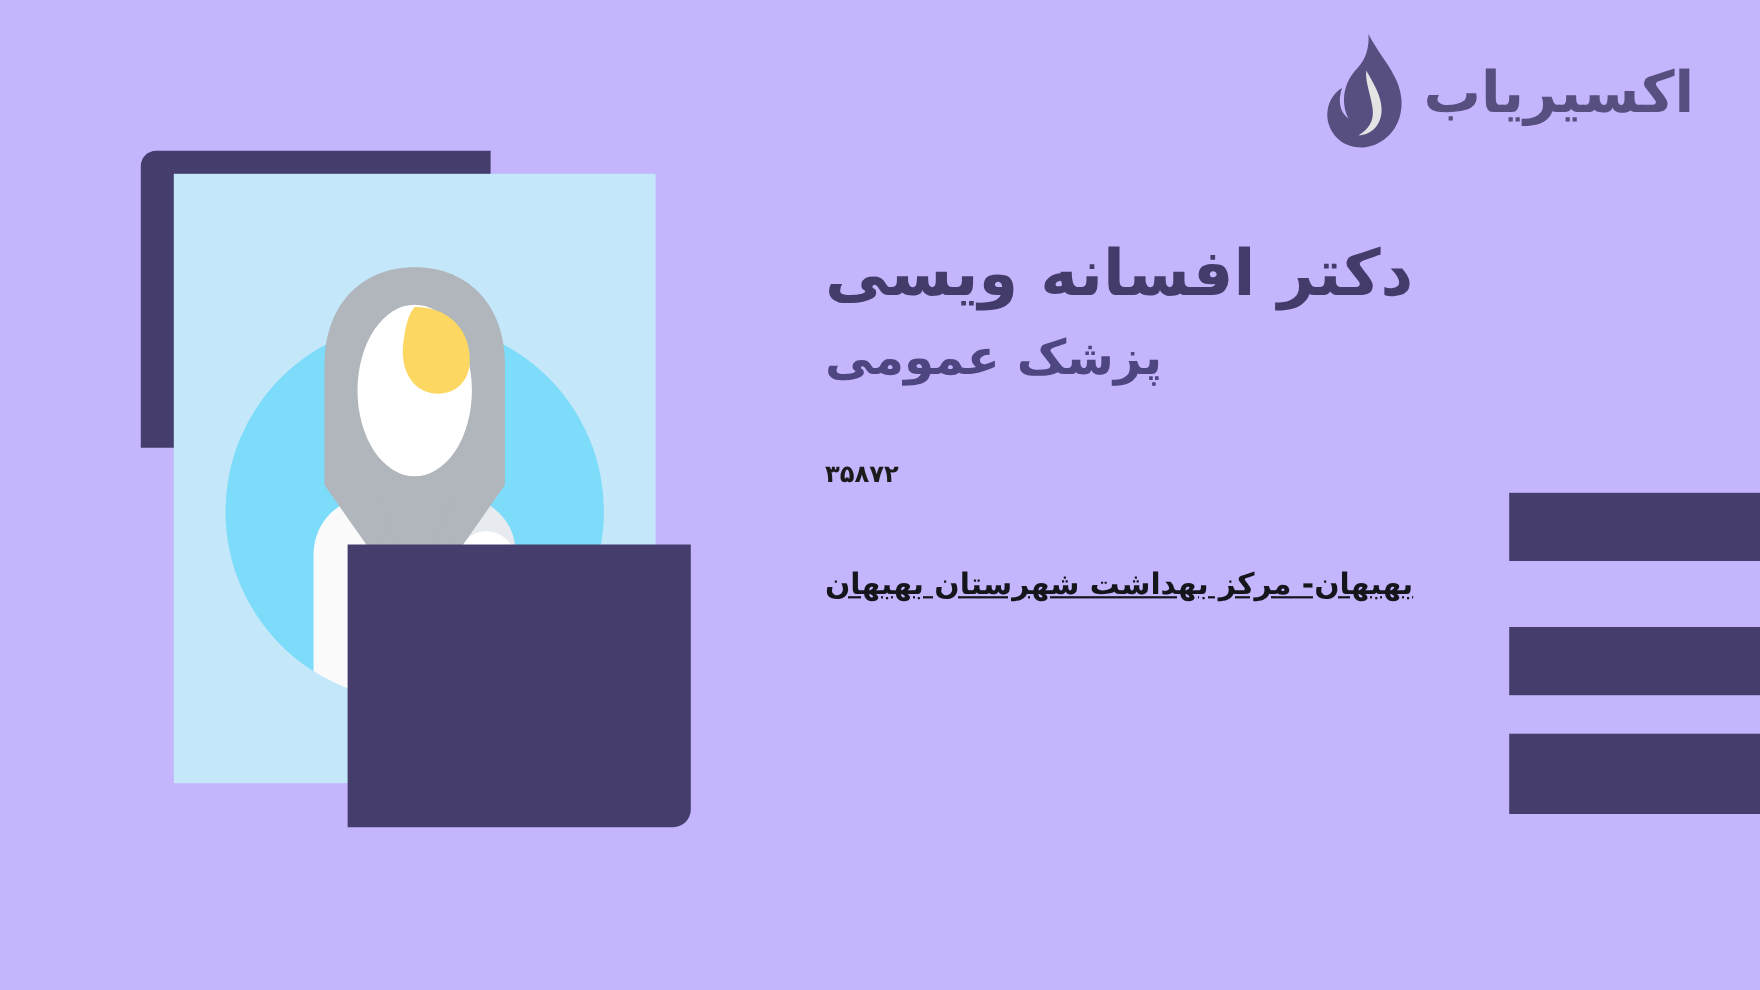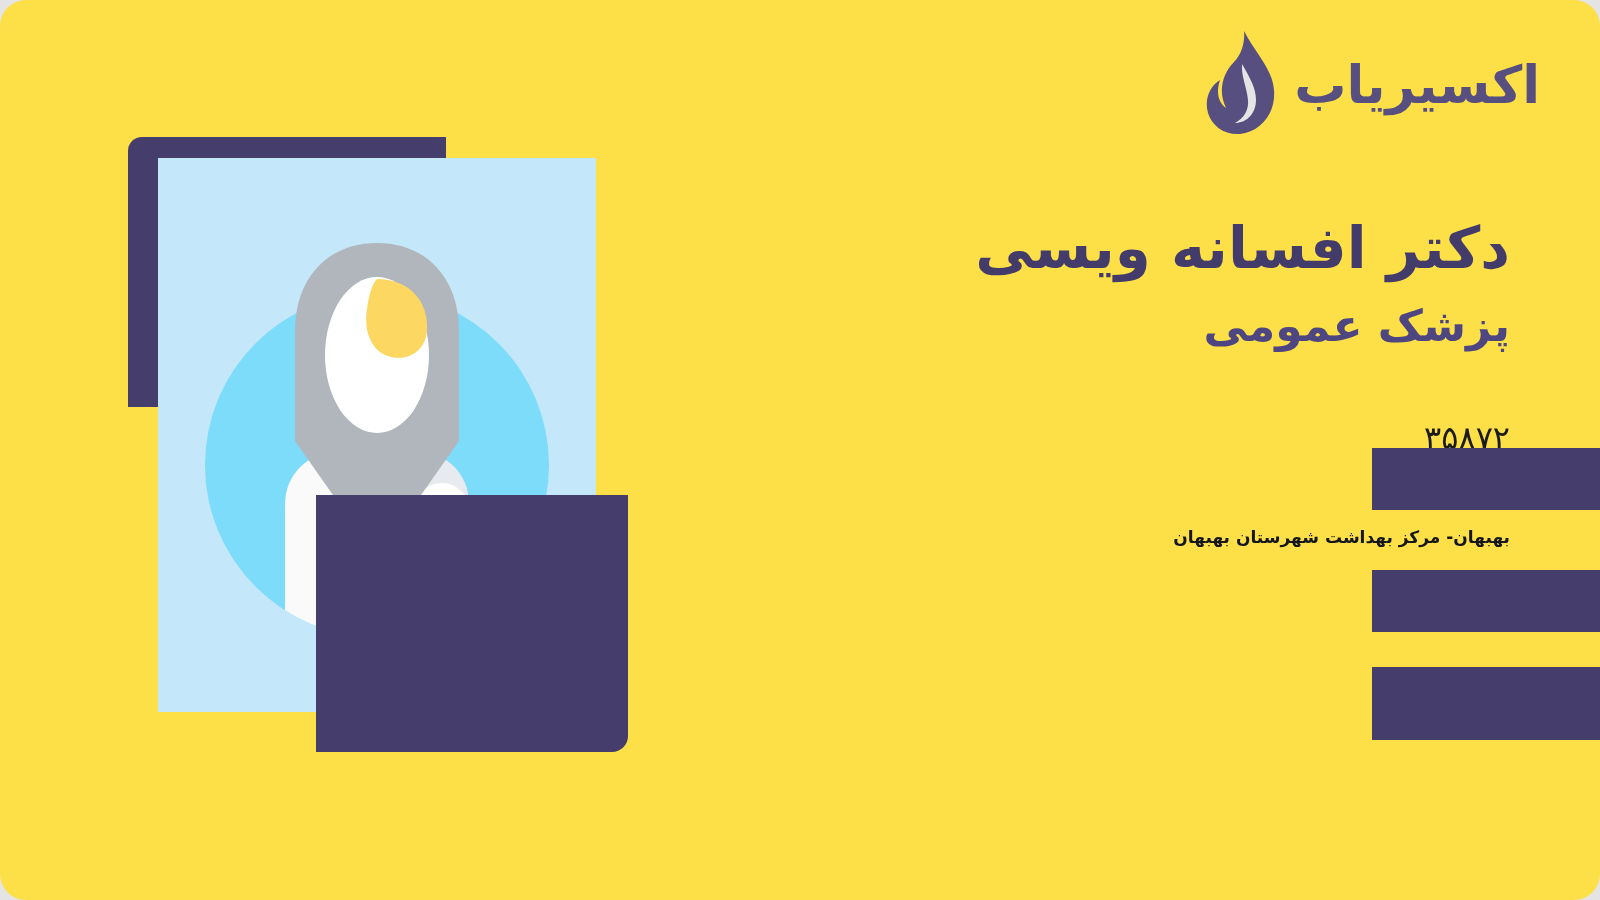--- a/index.html
+++ b/index.html
@@ -12,22 +12,21 @@
     height: 900px;
     background: #e4e4e4;
     font-family: "DejaVu Sans", "Liberation Sans", sans-serif;
     overflow: hidden;
     position: relative;
   }
 
   .card {
     position: absolute;
     inset: 0;
-    background: #fde047;
-    border-radius: 26px;
+    background: #c4b5fd;
   }
 
   
   .brand {
     position: absolute;
     top: 28px;
     right: 60px;
     display: flex;
     flex-direction: row;
     align-items: center;
@@ -49,53 +48,54 @@
     height: 110px;
     flex: 0 0 auto;
   }
 
   
   .info {
     position: absolute;
     right: 90px;
     top: 214px;
     width: 760px;
-    text-align: right;
+    text-align: left;
     direction: rtl;
   }
   .doctor-name {
     font-size: 58px;
     font-weight: 700;
     color: #433c6b;
     line-height: 1.18;
     margin: 0;
     white-space: nowrap;
   }
   .doctor-specialty {
     font-size: 44px;
     font-weight: 600;
     color: #4e4680;
     line-height: 1.2;
     margin: 18px 0 0 0;
   }
   .doctor-code {
-    font-size: 32px;
-    font-weight: 400;
+    font-size: 22px;
+    font-weight: 700;
     color: #1b1b1b;
     line-height: 1.2;
     margin: 66px 0 0 0;
     letter-spacing: 1px;
   }
   .doctor-address {
-    font-size: 17px;
+    font-size: 27px;
     font-weight: 700;
     color: #14161c;
     line-height: 1.3;
     margin: 68px 0 0 0;
     white-space: nowrap;
+    text-decoration: underline;
   }
 
   
   .bar {
     position: absolute;
     left: auto;
     right: 0;
     background: #453e6d;
     width: 228px;
   }

